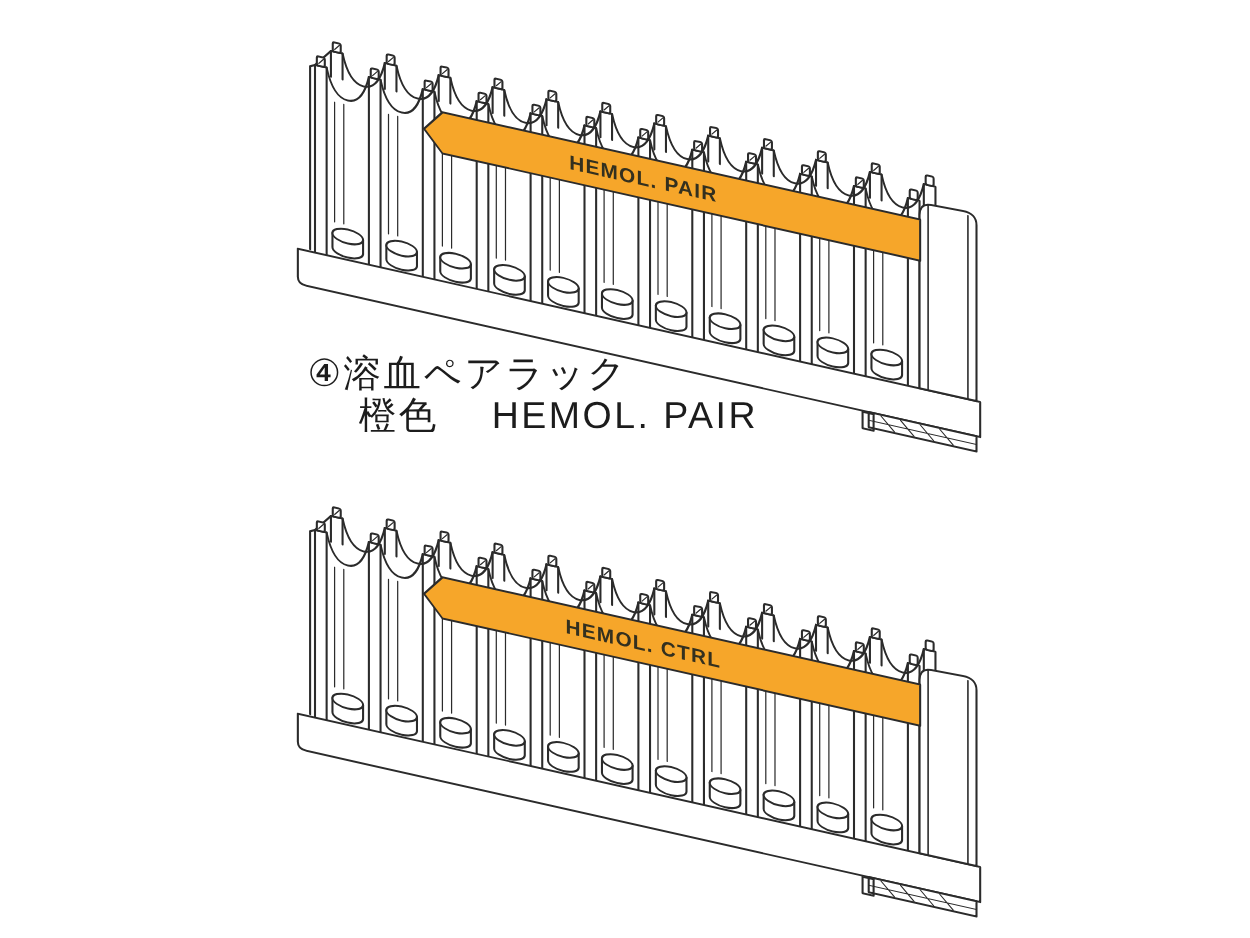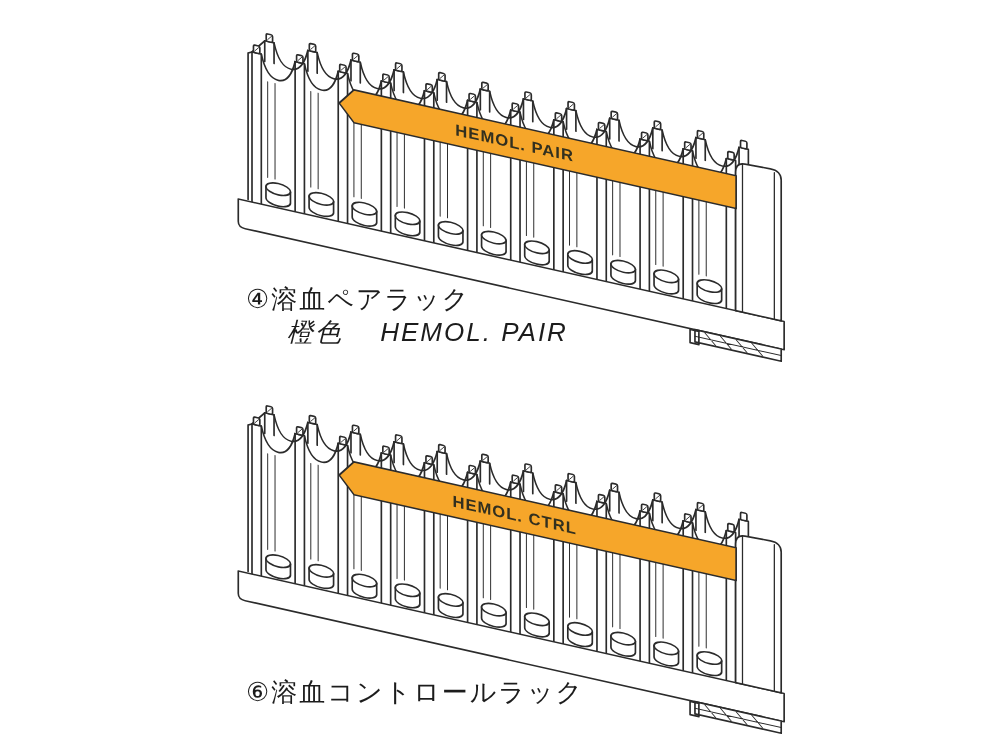--- a/index.html
+++ b/index.html
@@ -12,24 +12,24 @@
   .rack .ink{
     stroke:#2b2b2b;stroke-width:1.7;fill:none;
     stroke-linecap:round;stroke-linejoin:round;
   }
   .rack text{
     font-family:"Liberation Sans","DejaVu Sans",sans-serif;
   }
   .caption{
     position:absolute;
     color:#1c1c1c;
-    font-size:26px;line-height:33px;letter-spacing:2px;
+    font-size:30px;line-height:33px;letter-spacing:2px;
     white-space:nowrap;
   }
-  .cap-line2{padding-left:41px;font-style:italic;}
+  .cap-line2{padding-left:41px;}
 </style>
 </head>
 <body>
 
 <svg class="rack" style="left:236px;top:26px" width="560" height="340" viewBox="0 0 560 340" aria-hidden="true">
   <defs>
 
     <g id="buA">
       <path d="M0,0 H9.5 C13,16 18.5,24 26.75,24 C35,24 40.5,16 44,0"></path>
       <rect x="1.5" y="-8" width="6.5" height="8" rx="1.5" fill="#fff"></rect>
@@ -170,14 +170,13 @@
       <path fill="#fff" d="M493.5,12 Q493.5,2 503,1.5 L529,0.5 Q540,0 540,10 V160 H493.5 Z"></path>
       <path stroke-width="1.3" d="M500.5,2 V160 M533,3.5 V160"></path>
     </g>
 
     <path d="M104,16 H494 V51 H104 L89,33.5 Z" fill="#F6A62A"></path>
     <text x="268" y="40" text-anchor="middle" fill="#33301f" stroke="none" font-size="17" font-weight="bold" letter-spacing="1">HEMOL. CTRL</text>
   </g>
 </svg>
 
 <div class="caption" style="left:246px;top:676px">
-  <div class="cap-line1">⑥溶血コントロールラック</div>
 </div>
 
 </body></html>

